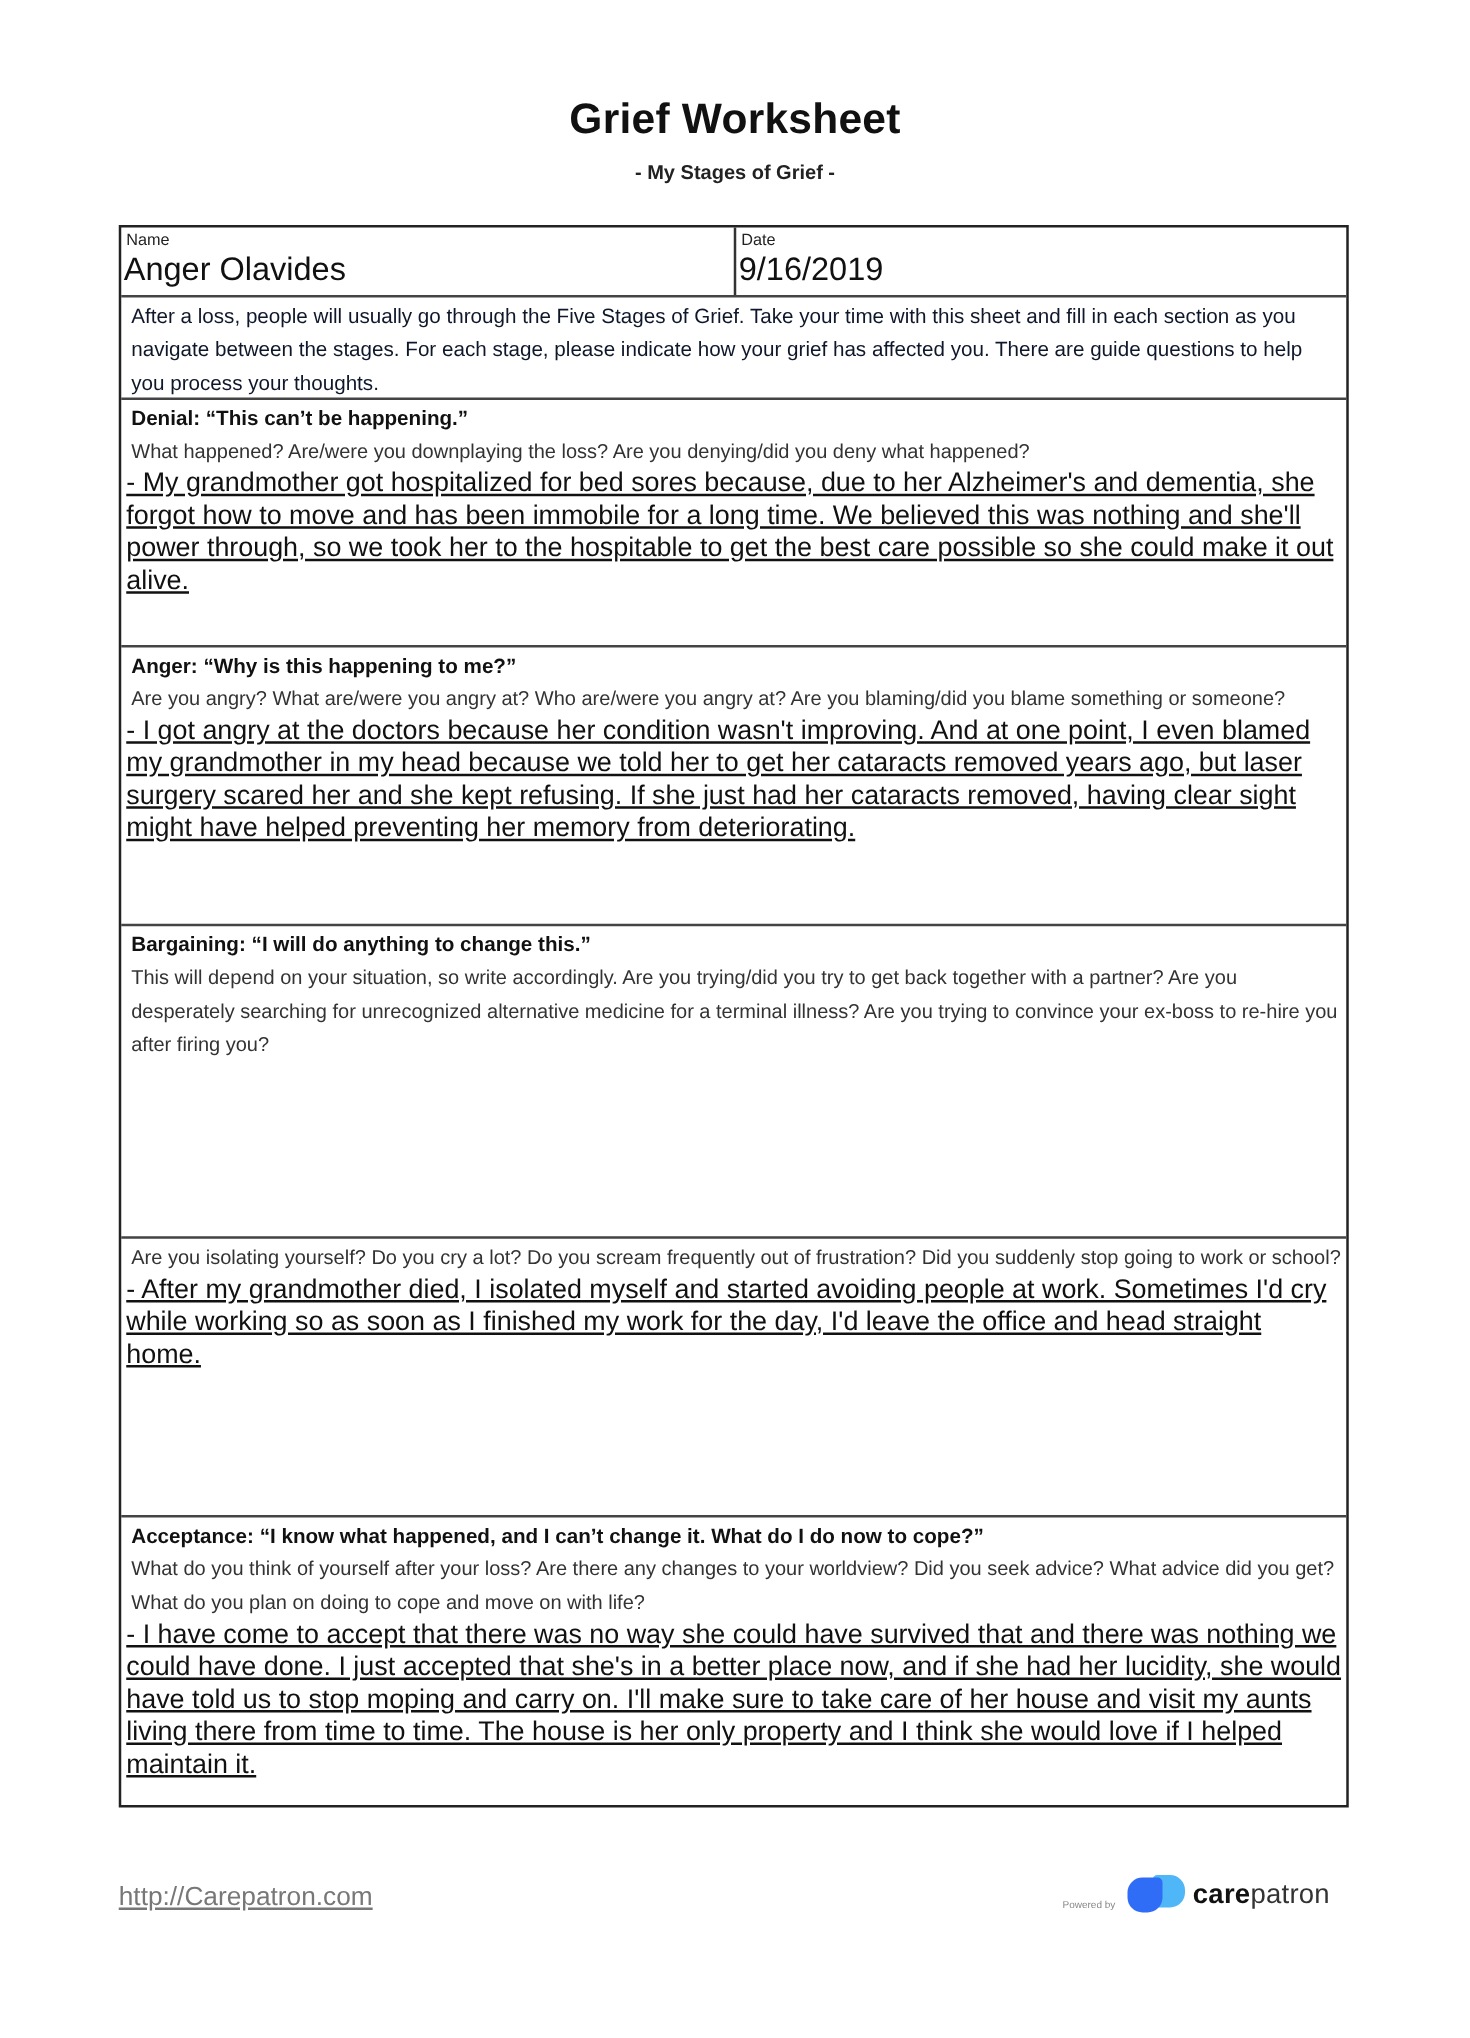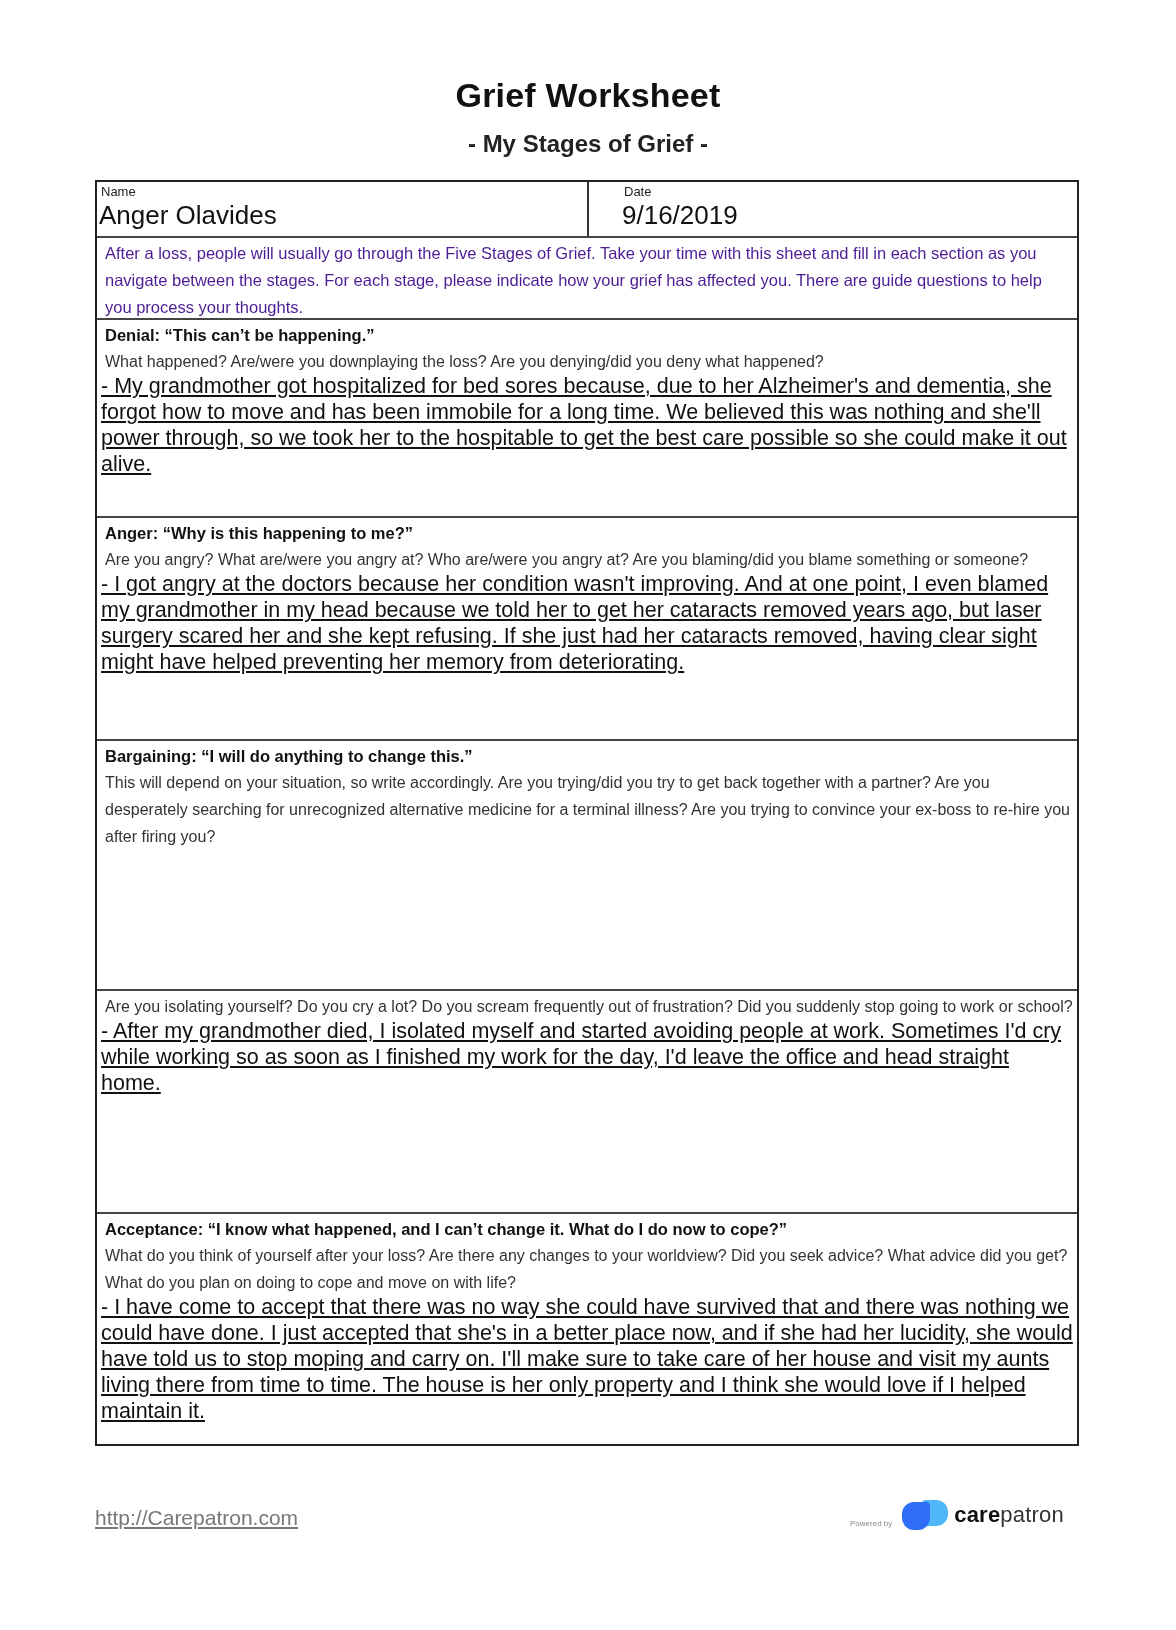--- a/index.html
+++ b/index.html
@@ -1,28 +1,28 @@
 <!DOCTYPE html>
 <html><head>
 <meta charset="utf-8">
 <style>
   html, body { margin: 0; padding: 0; background: #ffffff; }
   body { width: 1176px; height: 1630px; position: relative; font-family: "Liberation Sans", sans-serif; color: #111; overflow: hidden; }
   .title { position: absolute; top: 76px; left: 0; width: 1176px; text-align: center; font-size: 34px; font-weight: bold; letter-spacing: 0.2px; }
-  .subtitle { position: absolute; top: 130px; left: 0; width: 1176px; text-align: center; font-size: 24px; font-weight: bold; color: #222; }
+  .subtitle { position: absolute; top: 130px; left: 0; width: 1176px; text-align: center; font-size: 16px; font-weight: bold; color: #222; }
   .sheet { position: absolute; left: 95px; top: 180px; width: 984px; border: 2px solid #222; box-sizing: border-box; }
-  .row { border-bottom: 2px solid #444; box-sizing: border-box; position: relative; gap: 31px; }
+  .row { border-bottom: 2px solid #444; box-sizing: border-box; position: relative; }
   .row:last-child { border-bottom: none; }
   .hdr { display: flex; height: 56px; }
   .hdr .cell { position: relative; box-sizing: border-box; padding: 2px 4px; }
   .hdr .cell.name { width: 492px; border-right: 2px solid #333; }
   .hdr .cell.date { flex: 1; }
   .lbl { font-size: 13px; color: #222; line-height: 15px; }
   .val { font-size: 26px; line-height: 32px; color: #111; margin-left: -2px; }
-  .intro { height: 82px; padding: 2px 8px; font-size: 16.5px; line-height: 27px; color: #4c1d95; }
+  .intro { height: 82px; padding: 2px 8px; font-size: 16.5px; line-height: 27px; color: #0f172a; }
   .stage { padding: 2px 4px 0 4px; }
   .stage .stage-title { font-size: 16.5px; font-weight: bold; line-height: 26px; padding-left: 4px; color: #111; }
   .stage .guide { font-size: 16px; line-height: 27px; padding-left: 4px; color: #333; }
   .stage .answer { font-size: 21.5px; line-height: 26px; color: #111; margin-top: -2px; text-decoration: underline; }
   .footer-link { position: absolute; left: 95px; top: 1506px; font-size: 21px; color: #777; text-decoration: underline; }
   .brand { position: absolute; left: 850px; top: 1500px; display: flex; align-items: center; }
   .powered { font-size: 8px; color: #888; margin-right: 10px; margin-top: 16px; }
   .logo-mark { width: 46px; height: 30px; position: relative; margin-right: 6px; }
   .logo-mark .b1 { position: absolute; left: 0; top: 2px; width: 28px; height: 28px; border-radius: 12px 4px 12px 12px; background: #2f6df6; }
   .logo-mark .b2 { position: absolute; left: 20px; top: 0; width: 26px; height: 26px; border-radius: 4px 12px 12px 4px; background: #4fb6f7; }

